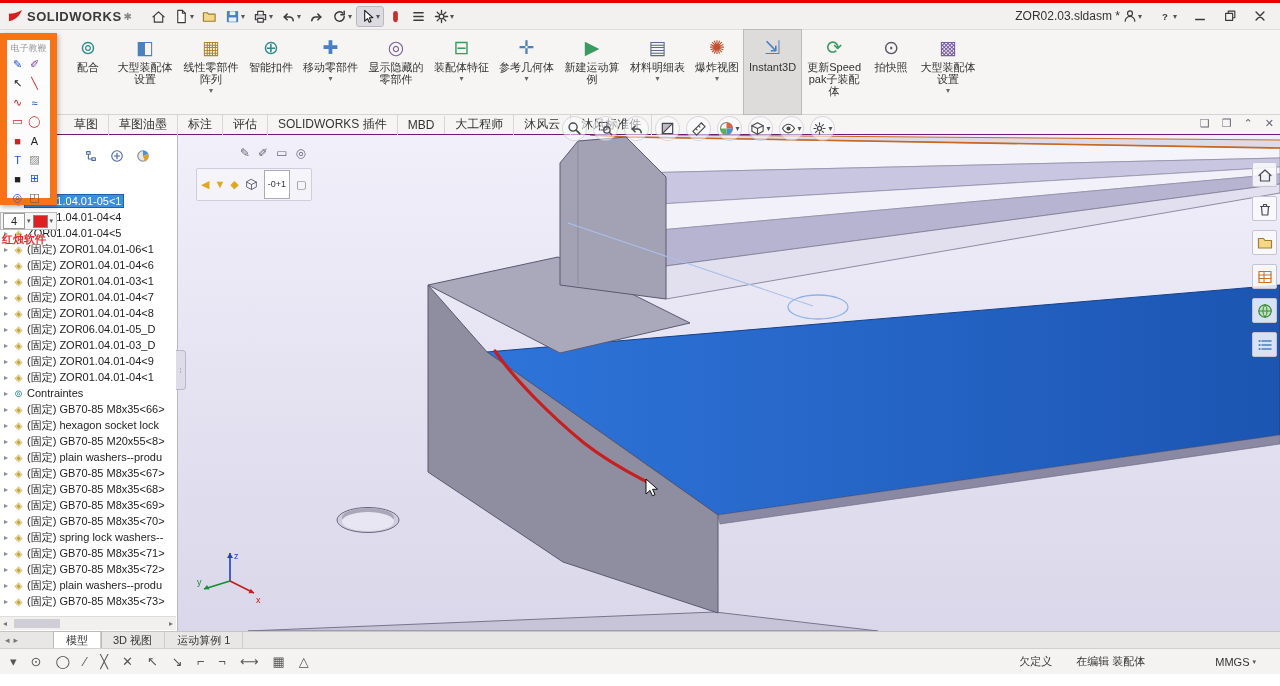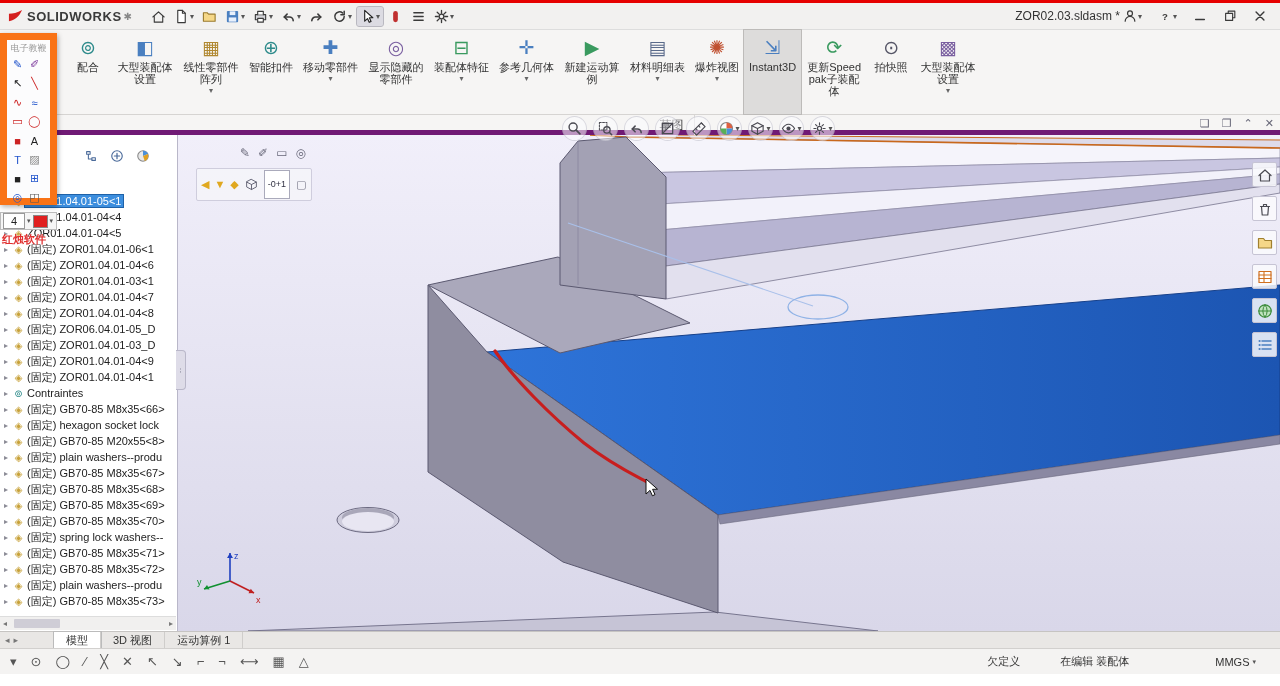--- a/index.html
+++ b/index.html
@@ -27,21 +27,21 @@
   .ribbon{position:absolute;left:0;top:30px;width:100%;height:85px;background:#f6f5f4;
     border-bottom:1px solid #d6d4d2;display:flex;align-items:stretch;padding-left:64px;box-sizing:border-box;}
   .rbtn{display:flex;flex-direction:column;align-items:center;padding:6px 5px 2px;min-width:38px;max-width:66px;}
   .rbtn.pressed{background:#dddcdb;outline:1px solid #bdbbb9;}
   .ricon{font-size:19px;line-height:24px;height:25px;}
   .rlabel{font-size:11px;line-height:12px;text-align:center;max-width:56px;color:#333;word-break:break-all;}
   .rdd{font-size:8px;color:#666;margin-top:1px;}
 
   
   .tabbar{position:absolute;left:0;top:115px;width:100%;height:20px;background:#f6f5f4;
-    border-bottom:5px solid #701a75;display:flex;align-items:center;padding-left:64px;box-sizing:border-box;flex-direction:column;}
+    border-bottom:1px solid #701a75;display:flex;align-items:center;padding-left:64px;box-sizing:border-box;}
   .tab{padding:2px 10px;font-size:12px;color:#333;border-right:1px solid #d8d6d4;white-space:nowrap;}
   .tabright{position:absolute;right:6px;top:117px;display:flex;gap:12px;color:#667;font-size:11px;z-index:20;}
 
   
   .tree{position:absolute;left:0;top:135px;width:178px;height:496px;background:#fff;
     border-right:1px solid #b9b7c9;box-sizing:border-box;overflow:hidden;}
   .treebar{position:absolute;left:84px;top:14px;display:flex;gap:12px;}
   .treelist{position:absolute;left:0;top:58px;right:1px;}
   .trow{display:flex;align-items:center;height:16px;font-size:11px;white-space:nowrap;overflow:hidden;}
   .texp{width:12px;color:#8a8a95;font-size:8px;text-align:center;flex:0 0 12px;}
@@ -89,21 +89,21 @@
   
   .bottomtabs{position:absolute;left:0;top:631px;width:100%;height:17px;background:#e9e7e5;
     border-top:1px solid #c6c4c2;display:flex;align-items:flex-end;box-sizing:border-box;}
   .btarrows{width:54px;color:#777;font-size:9px;display:flex;gap:4px;padding:0 5px;align-items:center;
     height:100%;border-right:1px solid #d0cecc;box-sizing:border-box;}
   .vtab{padding:1px 12px;font-size:11px;color:#333;border-right:1px solid #cfcdcb;height:14px;white-space:nowrap;}
   .vtab.active{background:#fff;outline:1px solid #bbb;}
   .inkbar{position:absolute;left:0;top:648px;width:100%;height:26px;background:#f4f3f2;border-top:1px solid #d2d0ce;
     display:flex;align-items:center;padding:0 10px;box-sizing:border-box;gap:14px;}
   .iicon{color:#555;font-size:13px;}
-  .statusright{margin-left:auto;display:flex;gap:40px;align-items:center;font-size:11px;color:#333;padding-right:14px;}
+  .statusright{margin-left:auto;display:flex;gap:24px;align-items:center;font-size:11px;color:#333;padding-right:14px;}
   .units{display:flex;gap:3px;align-items:center;margin-left:46px;}
   .taskbar{position:absolute;left:0;top:674px;width:100%;height:12px;background:#080808;color:#2e7fe8;
     font-size:10px;line-height:12px;padding-left:4px;box-sizing:border-box;overflow:hidden;}
 </style>
 </head>
 <body>
 
 <div class="screen">
   <div class="redline"></div>
 

